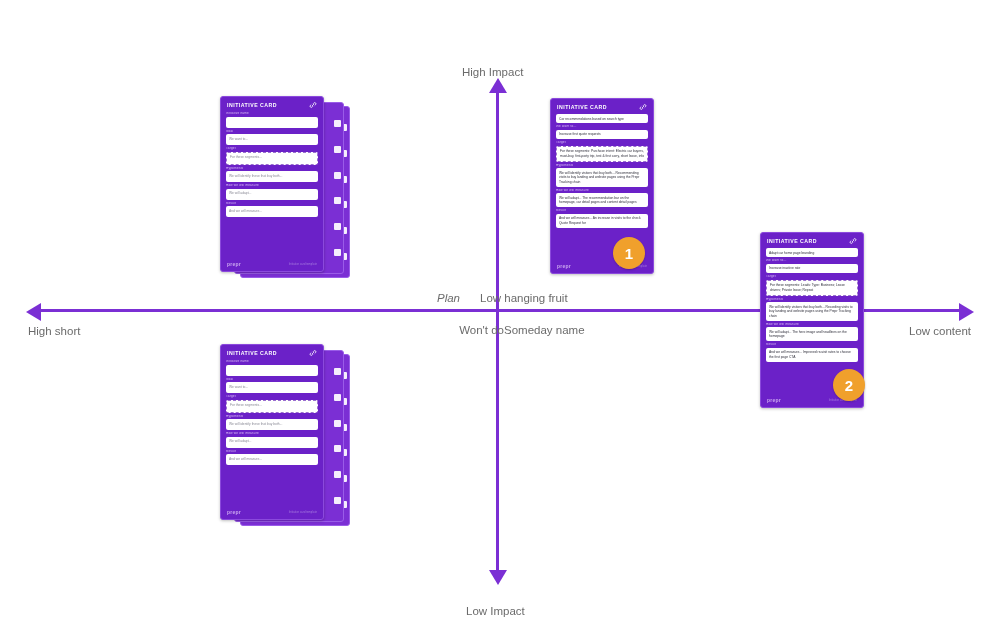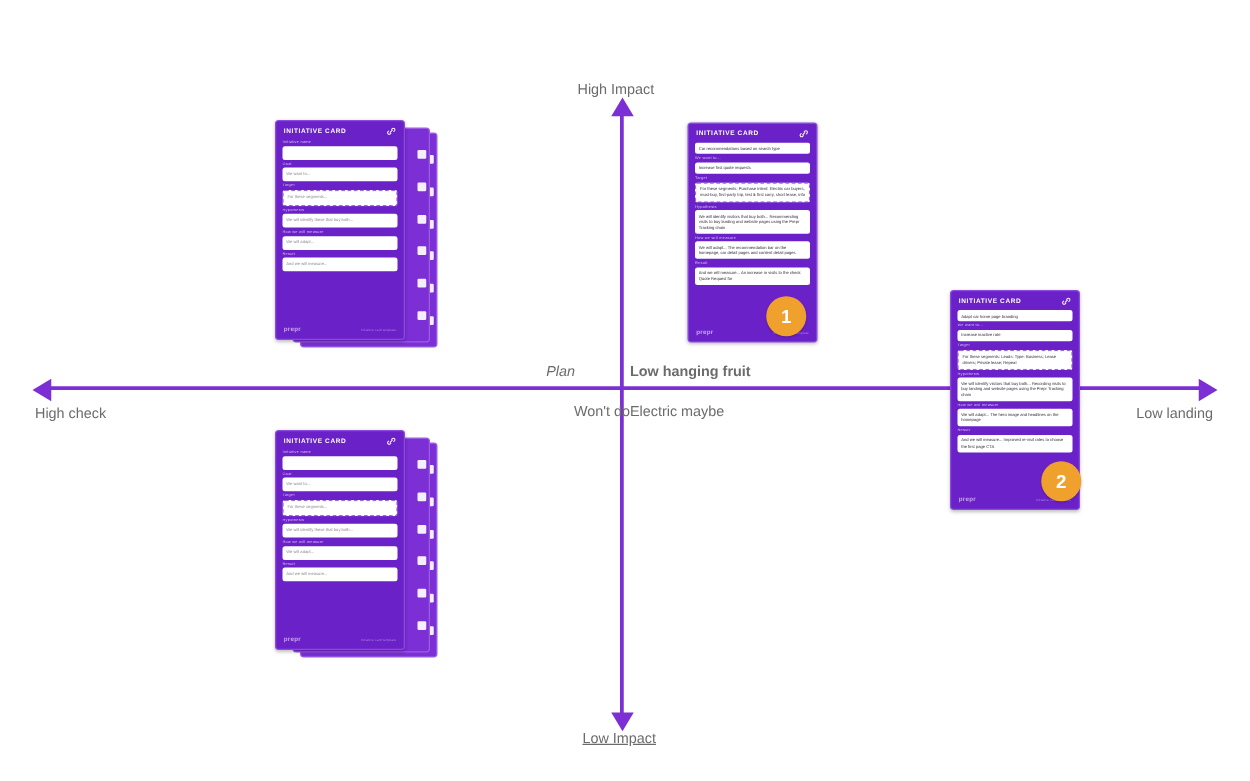--- a/index.html
+++ b/index.html
@@ -38,29 +38,29 @@
   .arrow-right{
     left:959px;top:303px;
     border-top:9px solid transparent;border-bottom:9px solid transparent;
     border-left:15px solid #7b2fd4;
   }
 
   .axis-label{
     position:absolute;color:#6b6b6b;font-size:11.5px;white-space:nowrap;
   }
   .lbl-high-impact{left:462px;top:66px;}
-  .lbl-low-impact{left:466px;top:585px;text-decoration:underline;}
+  .lbl-low-impact{left:466px;top:605px;}
   .lbl-high-effort{left:28px;top:325px;}
   .lbl-low-effort{left:909px;top:325px;}
 
   .quad-label{
     position:absolute;color:#6b6b6b;font-size:11.5px;white-space:nowrap;
   }
   .q-plan{left:460px;top:292px;transform:translateX(-100%);font-style:italic;}
-  .q-lhf{left:504px;top:292px;font-weight:bold;}
+  .q-lhf{left:480px;top:292px;}
   .q-wont{left:504px;top:324px;transform:translateX(-100%);}
   .q-someday{left:504px;top:324px;}
 
   
   .card{
     position:absolute;background:#6b21c8;border:1px solid #8b49dd;
     border-radius:3px;box-sizing:border-box;
     display:flex;flex-direction:column;
     box-shadow:0 1px 3px rgba(0,0,0,.25);
   }
@@ -121,27 +121,27 @@
 
   <div class="axis-v"></div>
   <div class="axis-h"></div>
   <div class="arrow arrow-up"></div>
   <div class="arrow arrow-down"></div>
   <div class="arrow arrow-left"></div>
   <div class="arrow arrow-right"></div>
 
   <div class="axis-label lbl-high-impact">High Impact</div>
   <div class="axis-label lbl-low-impact">Low Impact</div>
-  <div class="axis-label lbl-high-effort">High check</div>
-  <div class="axis-label lbl-low-effort">Low landing</div>
+  <div class="axis-label lbl-high-effort">High short</div>
+  <div class="axis-label lbl-low-effort">Low content</div>
 
   <div class="quad-label q-plan">Plan</div>
   <div class="quad-label q-lhf">Low hanging fruit</div>
   <div class="quad-label q-wont">Won't do</div>
-  <div class="quad-label q-someday">Electric maybe</div>
+  <div class="quad-label q-someday">Someday name</div>
 
   <div class="stack-sheet" style="left:240px;top:106px;width:110px;height:172px;">
     <div class="tabs">
         <i></i>
         <i></i>
         <i></i>
         <i></i>
         <i></i>
         <i></i>
       </div>

